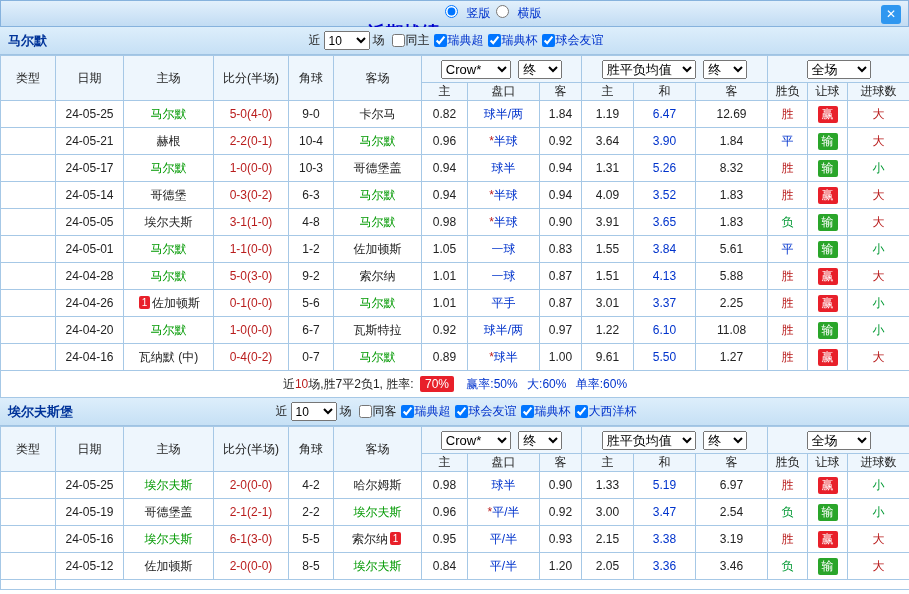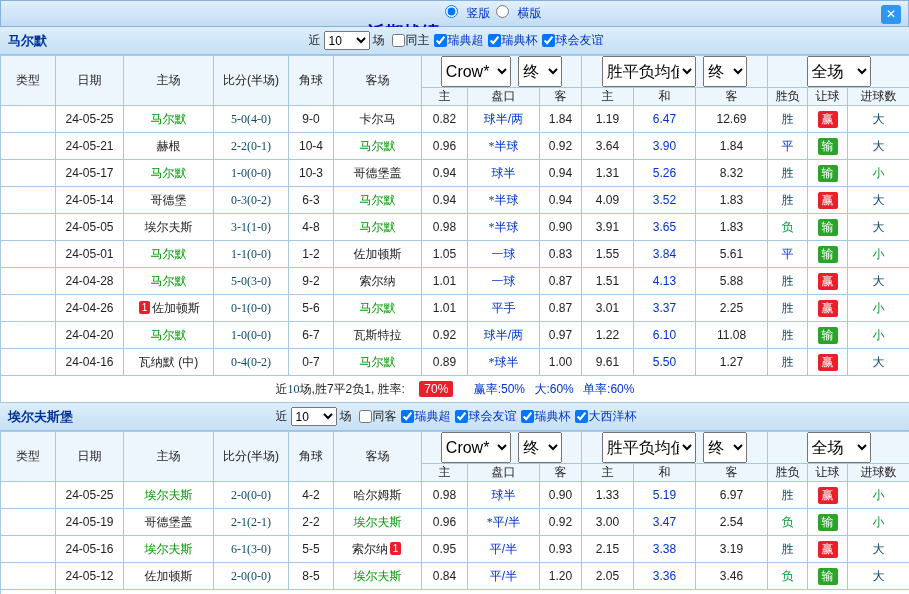--- a/index.html
+++ b/index.html
@@ -44,50 +44,50 @@
   
   table.grid { width: 909px; border-collapse: collapse; table-layout: fixed; }
   .grid th, .grid td {
     border: 1px solid #a6c8e6; text-align: center; padding: 0;
     overflow: hidden; white-space: nowrap;
   }
   .grid thead th { background: #eef6fd; font-weight: normal; color: #222; }
   .grid thead tr.r1 th { height: 27px; }
   .grid thead tr.r2 th { height: 17px; }
   .grid tbody td { height: 27px; background: #ffffff; }
-  .selcell select { height: 31px; font-size: 16px; vertical-align: middle; }
+  .selcell select { height: 19px; font-size: 13px; vertical-align: middle; }
   .sel-bk { width: 70px; }
   .sel-fin { width: 44px; margin-left: 4px; }
   .sel-mean { width: 94px; }
   .sel-full { width: 64px; }
 
   td.lg { color: #fff; }
   td.lg-dark { background: #1b3f8f; }
   td.lg-bright { background: #3e7ad0; }
 
-  .t-red { color: #0c4a6e; font-family: Liberation Serif, serif; }
+  .t-red { color: #b91c1c; }
   .t-blue { color: #0033cc; }
   .t-green { color: #009933; }
   .name-green { color: #009900; cursor: pointer; }
   .name-plain { cursor: pointer; }
 
   .badge {
     display: inline-block; background: #e8202a; color: #fff; font-size: 10px;
     line-height: 13px; width: 11px; height: 13px; border-radius: 2px;
     margin: 0 2px; vertical-align: 1px;
   }
   .letb {
     display: inline-block; min-width: 18px; padding: 1px 4px; border-radius: 2px;
     color: #fff; font-size: 12px; line-height: 15px;
   }
   .letb.red { background: #e8202a; }
   .letb.green { background: #2aa52a; }
 
   .sumrow td { height: 19px; background: #f0f7fd; }
-  .rate-badge { background: #e8202a; color: #fff; padding: 1px 5px; border-radius: 2px; margin: 0 11px; }
+  .rate-badge { background: #e8202a; color: #fff; padding: 1px 5px; border-radius: 2px; margin: 0 3px; }
   .sumstat { margin-left: 6px; }
   tr.partial td { height: 10px; }
 </style>
 </head>
 <body>
 
 <div class="app">
 
   <div class="titlebar">
     <span class="title">近期战绩</span>

